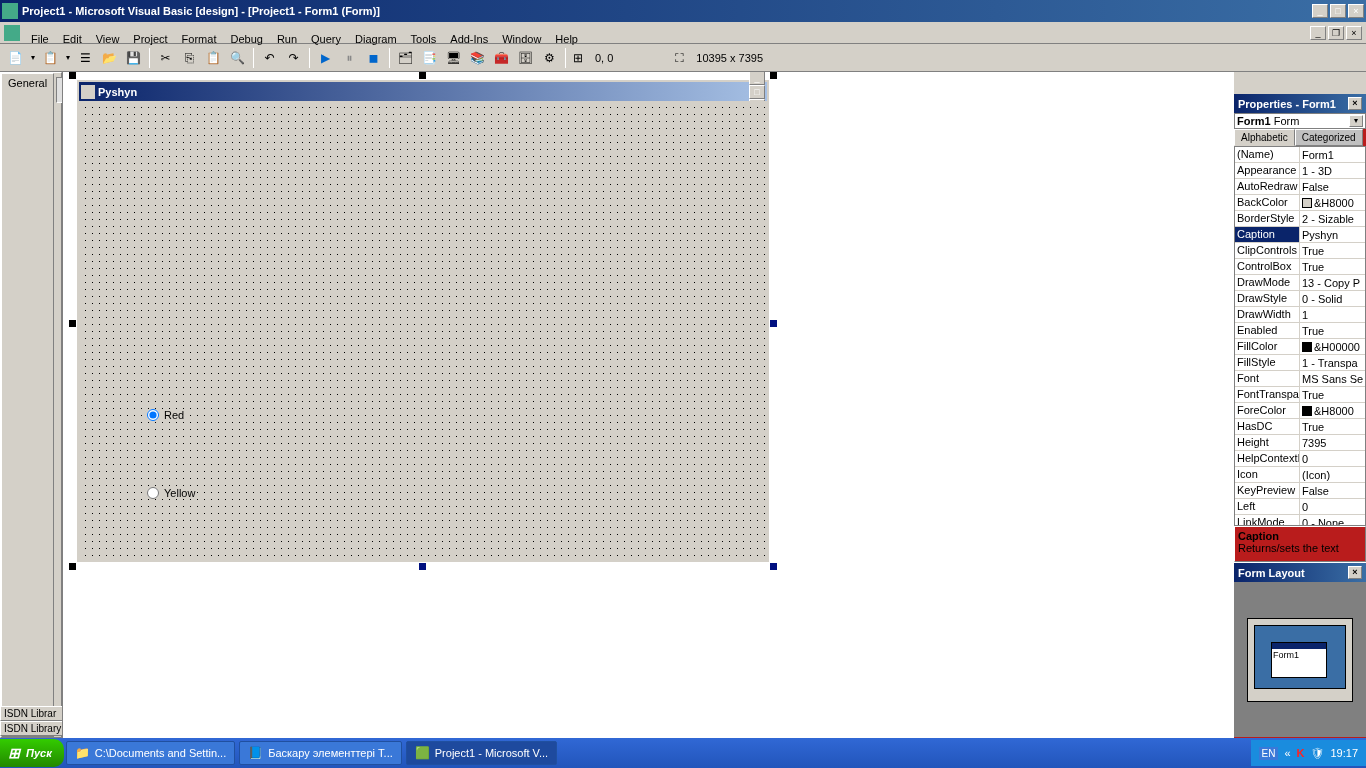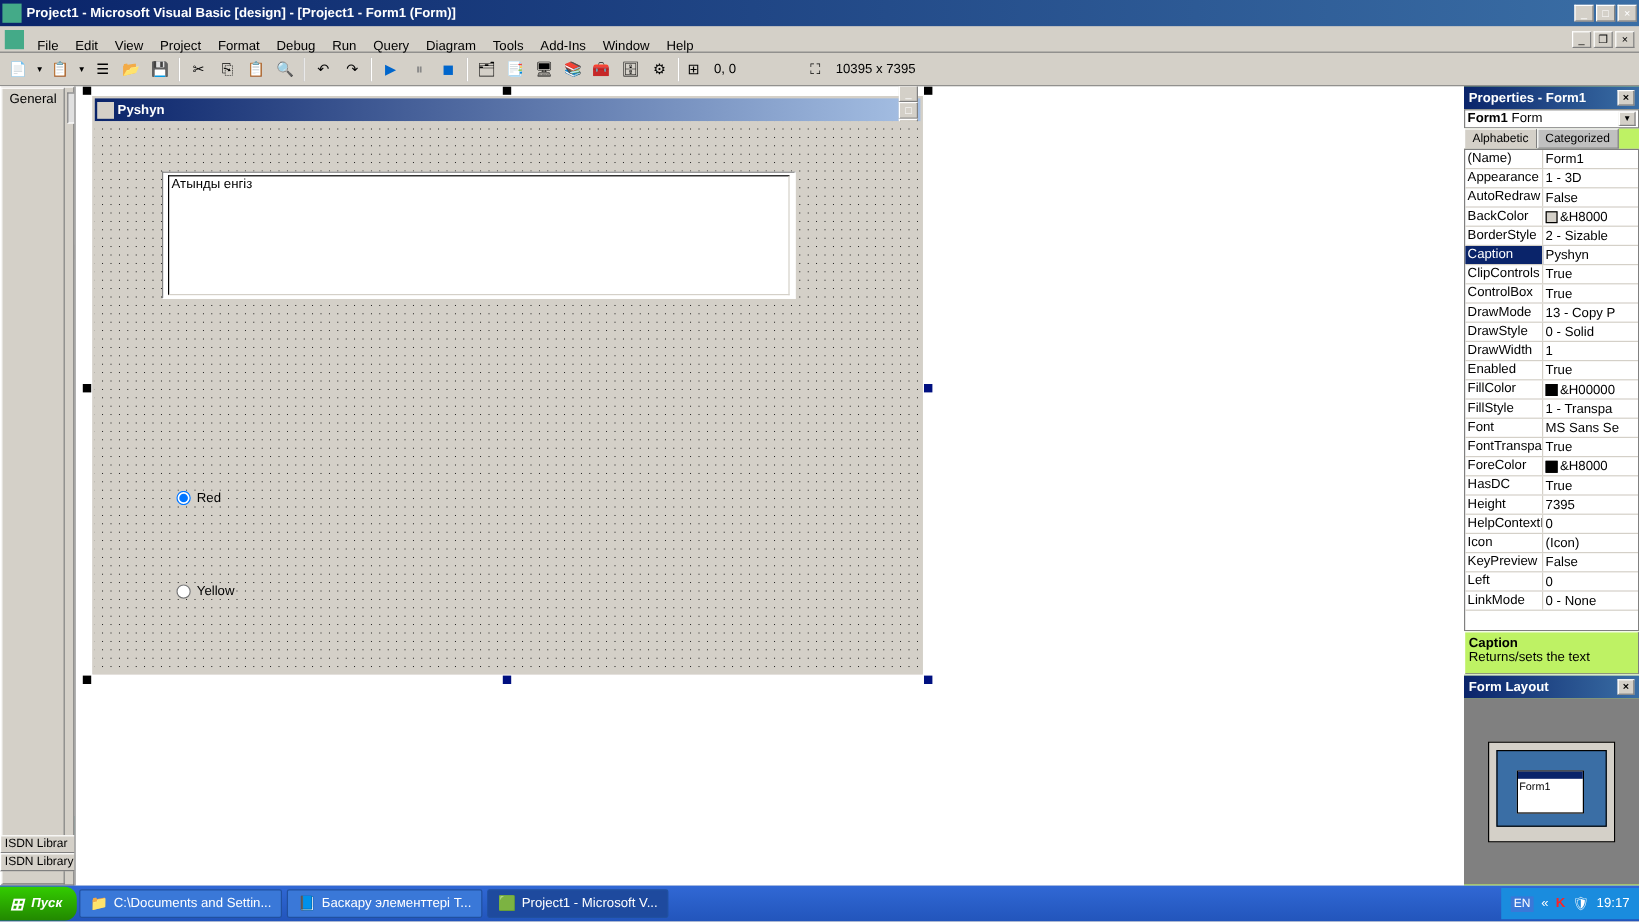--- a/index.html
+++ b/index.html
@@ -29,41 +29,41 @@
 .main-area { position: absolute; top: 72px; left: 0; right: 0; bottom: 30px; display: flex; }
 
 
 .toolbox-panel { width: 62px; background: #d4d0c8; border: 1px solid #808080; border-top-color: #fff; border-left-color: #fff; display: flex; flex-direction: row; }
 .toolbox-tab { background: #d4d0c8; border: 1px solid #808080; border-top-color: #fff; border-left-color: #fff; padding: 3px 6px; text-align: center; font-size: 11px; }
 .toolbox-grid { display: grid; grid-template-columns: 28px 28px; gap: 2px; padding: 4px 2px; }
 .tool-item { width: 28px; height: 26px; border: 1px solid transparent; display: flex; align-items: center; justify-content: center; cursor: pointer; }
 .tool-item.selected { border: 1px solid #fff; border-top-color: #808080; border-left-color: #808080; background: #e0e0e0; }
 
 
-.splitter-label { position: absolute; left:0; bottom: 12px; width: 80px; }
+.splitter-label { position: absolute; left:0; bottom: 2px; width: 80px; }
 .splitter-label div { border: 1px solid #808080; border-top-color: #fff; border-left-color: #fff; background:#d4d0c8; padding: 1px 3px; font-size: 10px; }
 
 
 .designer { flex: 1; background: #fff; position: relative; overflow: hidden; border-left:1px solid #808080;}
 .form-outer { position: absolute; left: 6px; top: 0; width: 708px; height: 498px; }
 .sel-handle { position: absolute; width: 7px; height: 7px; background: #000; }
 .form-window { position: absolute; left: 8px; top: 8px; width: 692px; height: 482px; border: 2px solid #d4d0c8; background: #d4d0c8; }
 .form-titlebar { height: 19px; background: linear-gradient(to right, #0a246a, #a6c0e4); color: white; display: flex; align-items: center; padding: 0 2px; }
 .form-titlebar .form-icon { width: 14px; height: 14px; background: #d4d0c8; margin-right: 3px; }
 .form-titlebar .form-title { flex: 1; font-weight: bold; font-size: 11px; }
 .form-body { position: relative; height: 459px; background: #d4d0c8; background-image: radial-gradient(circle, #000 0.5px, transparent 0.5px); background-size: 7px 7px; background-position: 3px 3px; }
 .form-textbox { position: absolute; left: 56px; top: 42px; width: 528px; height: 106px; background: #fff; border: 1px solid #808080; border-right-color: #fff; border-bottom-color: #fff; padding: 2px 4px; }
 .form-textbox-inner { border: 1px solid #000; border-right-color:#d4d0c8; border-bottom-color:#d4d0c8; width:100%; height:100%; padding: 1px 2px;}
 .form-button { position: absolute; left: 216px; top: 172px; width: 200px; height: 57px; background: #d4d0c8; border: 1px solid #404040; border-top-color:#fff; border-left-color: #fff; display: flex; align-items: center; justify-content: center; }
 .form-button-inner{border:1px solid #808080; border-top-color:#d4d0c8; border-left-color:#d4d0c8; width:100%;height:100%;display:flex;align-items:center;justify-content:center;}
 .form-radio { position: absolute; display: flex; align-items: center; gap: 5px; background:#d4d0c8;margin-top:12px;}
 .form-radio input { width: 12px; height: 12px; }
 
 
-.right-panels { width: 146px; display: flex; flex-direction: column; background:#bef264;}
+.right-panels { width: 132px; display: flex; flex-direction: column; background:#b91c1c;margin-top:22px;}
 .panel-title { height: 19px; background: linear-gradient(to right, #0a246a, #3a6ea5); color: white; font-weight: bold; padding: 2px 4px; display: flex; align-items: center; justify-content: space-between; }
 .panel-title .close-x { width: 14px; height: 13px; background:#d4d0c8; border: 1px solid #808080; border-top-color: #fff; border-left-color: #fff; text-align:center; font-size: 9px; color:#000; line-height: 11px; cursor: pointer; }
 .prop-combo { width: 100%; border: 1px solid #808080; background: #fff; padding: 1px 2px; display: flex; justify-content:space-between;}
 .prop-combo .arrow{width:14px; background:#d4d0c8;border:1px solid #808080; border-top-color:#fff;border-left-color:#fff;text-align:center;font-size:8px;}
 .prop-tabs { display: flex;}
 .prop-tab { border: 1px solid #808080; border-top-color:#fff;border-left-color:#fff; padding: 2px 6px; background:#d4d0c8; font-size:10px;}
 .prop-tab.active { background:#d4d0c8; border-bottom-color:#d4d0c8;}
 .prop-tab.inactive { background:#c0c0c0;}
 .prop-grid { flex:1; overflow-y:scroll; background:#fff; border: 1px solid #808080;}
 .prop-row { display:flex; height:16px; border-bottom:1px solid #d4d0c8;}
@@ -301,23 +301,20 @@
         <div class="form-titlebar">
           <span class="form-icon"></span>
           <span class="form-title">Pyshyn</span>
           <div class="winbtns">
             <div class="winbtn">_</div>
             <div class="winbtn">□</div>
             <div class="winbtn">×</div>
           </div>
         </div>
         <div class="form-body">
-          <div class="form-textbox">
-            <div class="form-textbox-inner">Атынды енгіз</div>
-          </div>
           <label class="form-radio" style="left:68px;top:296px">
             <input type="radio" checked="" style="">
             <span>Red</span>
           </label>
           <label class="form-radio" style="left:68px;top:374px">
             <input type="radio" style="">
             <span>Yellow</span>
           </label>
         </div>
       </div>

